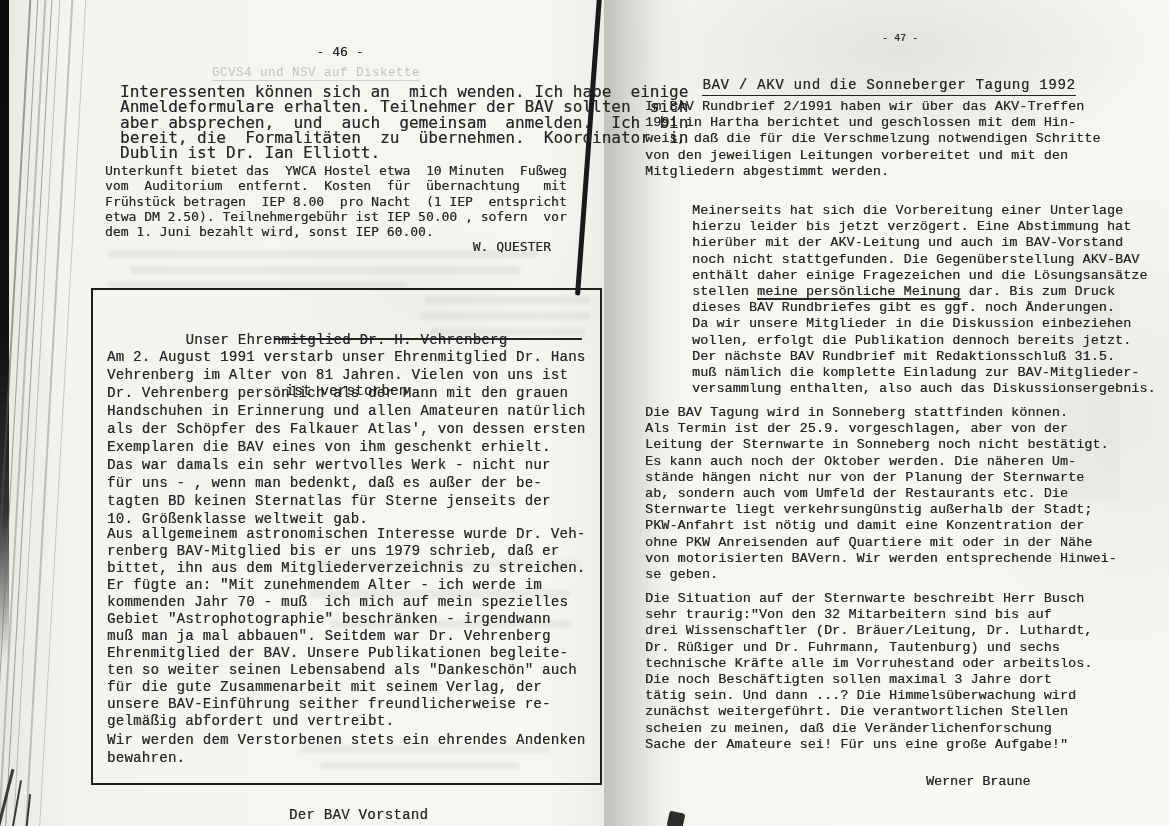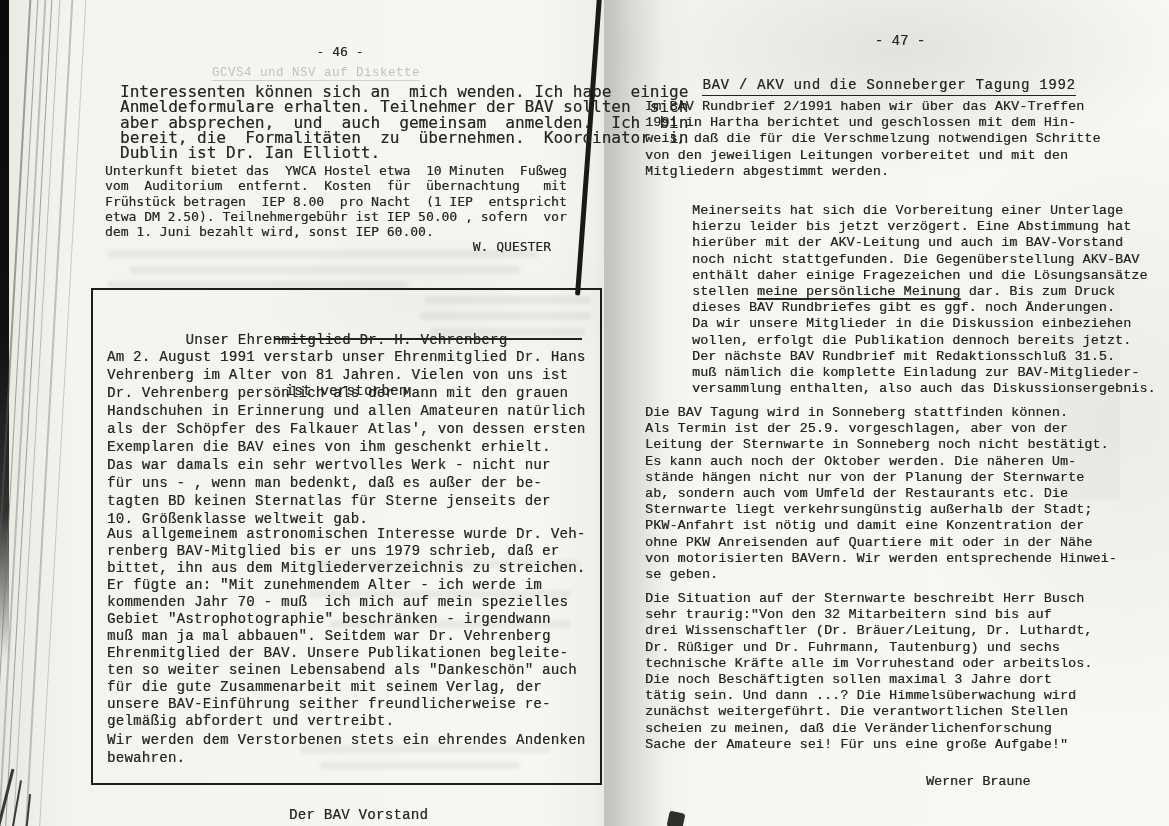--- a/index.html
+++ b/index.html
@@ -73,21 +73,21 @@
   .obit-box > *{position:absolute;}
   .obit-title{top:8px;left:0;right:0;text-align:center;font-size:14px;line-height:17px;letter-spacing:.3px;}
   .obit-underline{top:48px;left:181px;width:308px;height:2px;background:#222;}
   .box-p{left:14px;font-size:14px;letter-spacing:.3px;}
   .box-p1{top:58px;line-height:18px;}
   .box-p2{top:236px;line-height:17px;}
   .box-p3{top:442px;line-height:17.5px;}
   .box-sig{top:473px;left:196px;font-size:14px;letter-spacing:.3px;margin-top:44px;}
 
   
-  .rp-num{left:840px;top:33px;width:120px;text-align:center;font-size:14px;}
+  .rp-num{left:840px;top:33px;width:120px;text-align:center;font-size:10px;}
   .rp-title{left:645px;top:69px;width:472px;text-align:center;font-size:14px;letter-spacing:.7px;}
   .rp-title span{display:inline-block;border-bottom:1.6px solid #222;padding-bottom:2px;}
   .rp-p{left:645px;width:480px;font-size:13.4px;line-height:16.2px;letter-spacing:.1px;}
   .rp-p1{top:99px;}
   .rp-p2{top:203px;margin-left:47px;}
   .rp-p3{top:405px;}
   .rp-p4{top:591px;}
   .rp-sig{left:645px;top:774px;width:472px;text-indent:281px;font-size:13.4px;}
   .u{text-decoration:underline;text-underline-offset:3px;text-decoration-thickness:1.5px;}
 </style>

